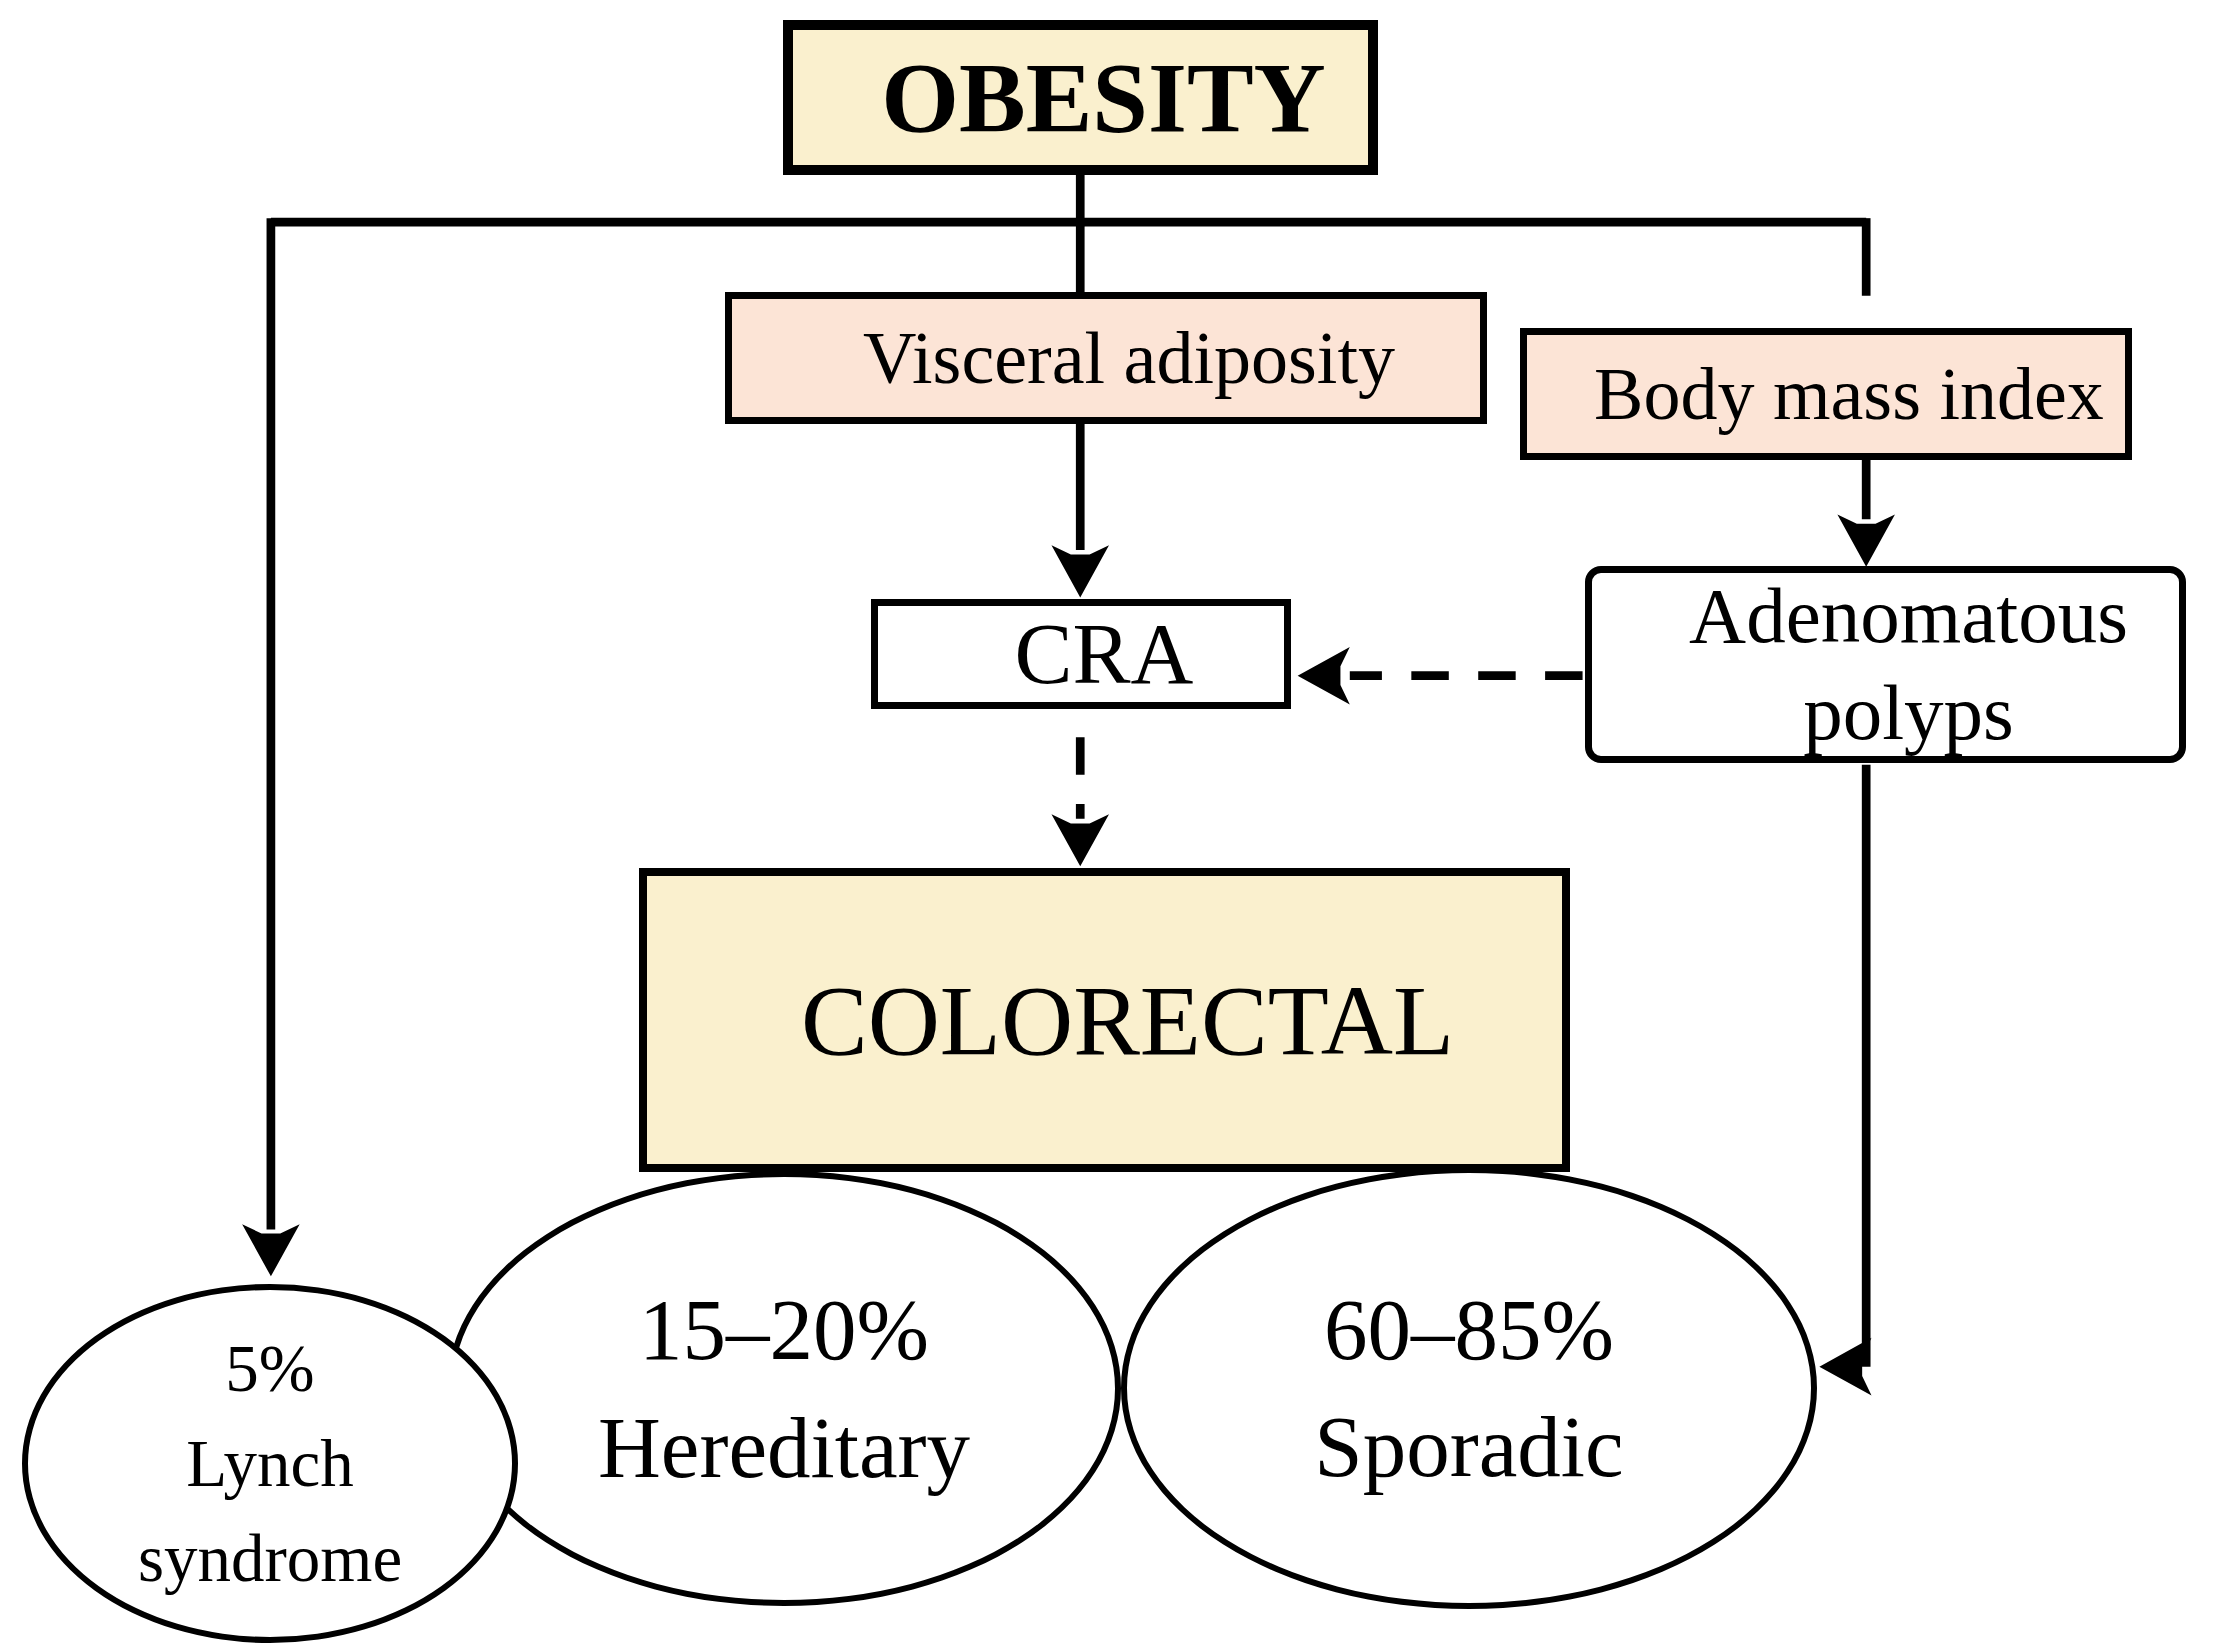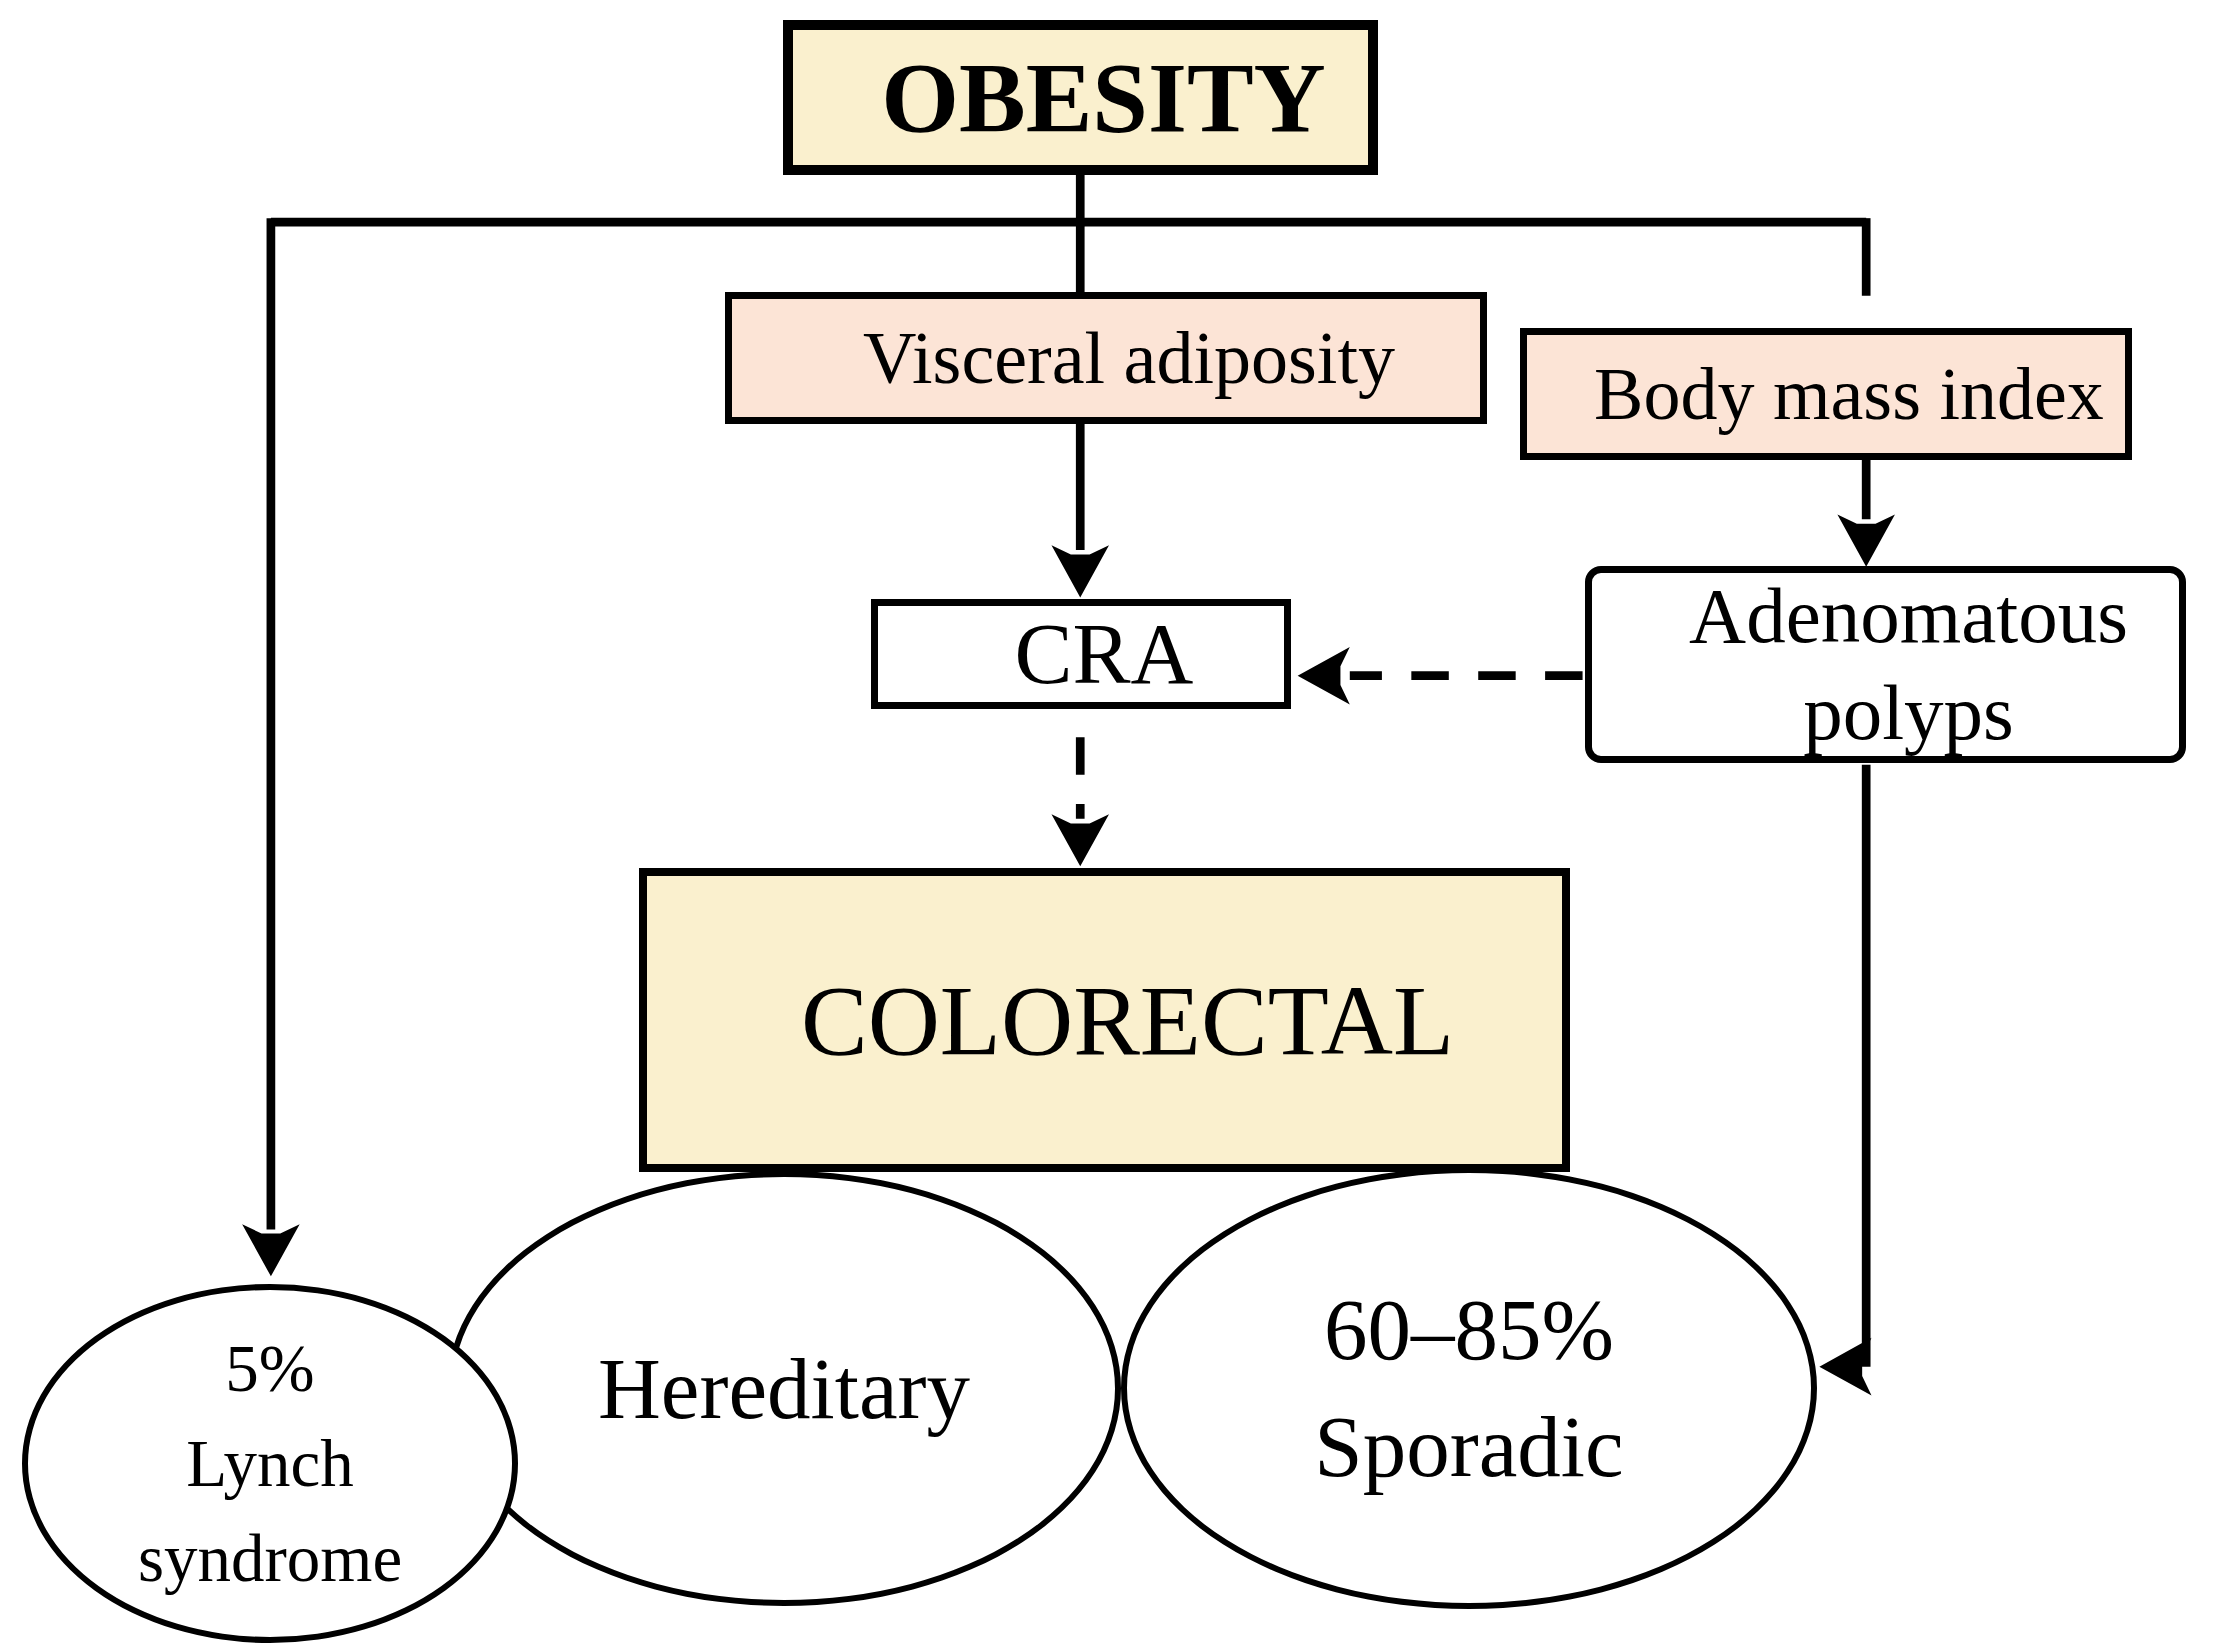--- a/index.html
+++ b/index.html
@@ -52,20 +52,21 @@
   .stroke{stroke:var(--line);stroke-width:13;fill:none;}
   .dashed{stroke-dasharray:56 44;}
   .head{fill:var(--line);stroke:none;}
 </style>
 </head>
 <body>
 
 <div id="canvas">
 
   <div class="ellipse" id="hereditary">
+    <div>15–20%</div>
     <div>Hereditary</div>
   </div>
   <div class="ellipse" id="sporadic">
     <div>60–85%</div>
     <div>Sporadic</div>
   </div>
   <div class="ellipse" id="lynch">
     <div>5%</div>
     <div>Lynch</div>
     <div>syndrome</div>

